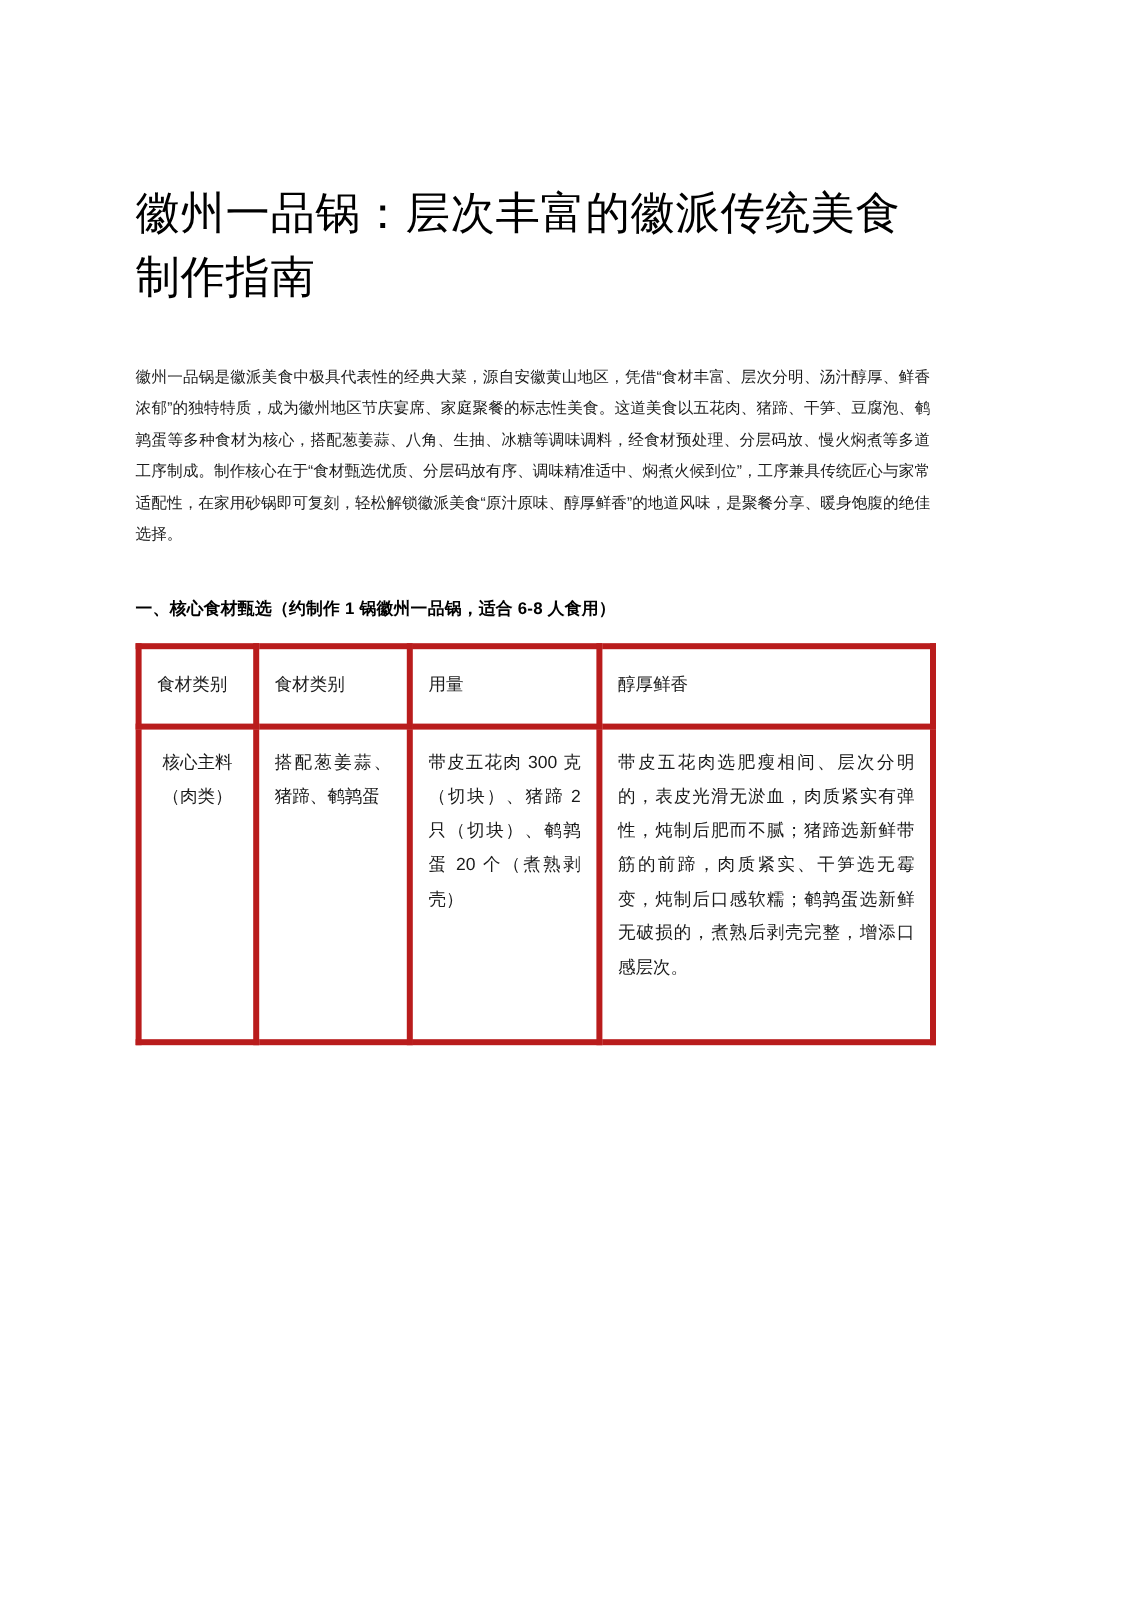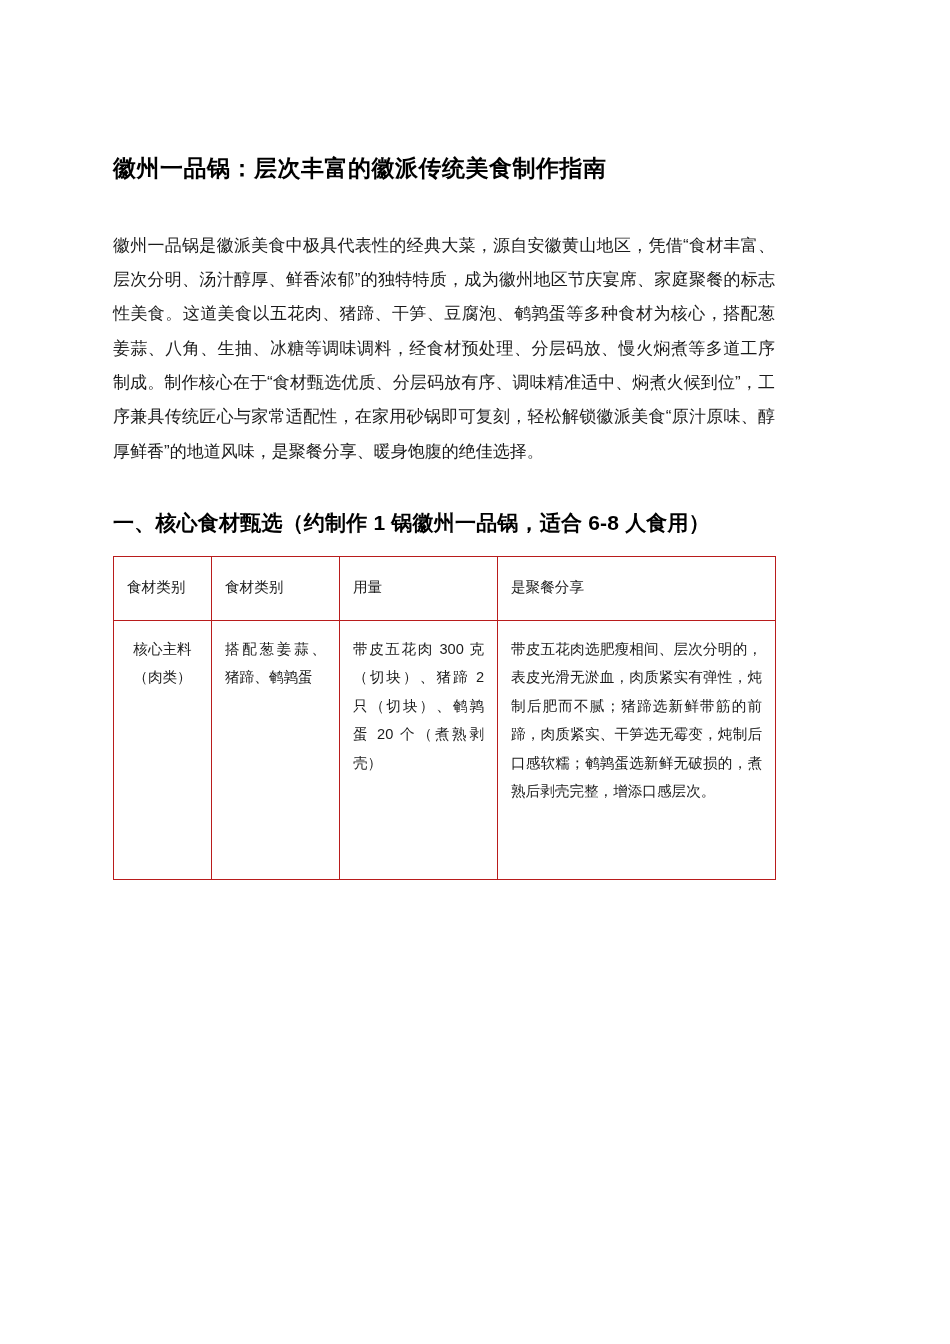--- a/index.html
+++ b/index.html
@@ -27,45 +27,45 @@
   }
   .content {
     position: absolute;
     left: 113px;
     top: 0;
     width: 662px;
   }
 
   
   .doc-title {
-    font-size: 23px;
-    font-weight: bold;
+    font-size: 37px;
+    font-weight: normal;
     line-height: 1.42;
     letter-spacing: 0.5px;
     margin: 0;
     padding-top: 152px;
     color: #000;
   }
 
   
   .intro {
     margin: 0;
     padding-top: 44px;
-    font-size: 17px;
+    font-size: 13px;
     line-height: 2.02;
     text-align: justify;
     text-justify: inter-ideograph;
     color: #1a1a1a;
   }
 
   
   .section-heading {
     margin: 0;
     padding-top: 38px;
-    font-size: 21px;
+    font-size: 14px;
     font-weight: bold;
     line-height: 1.5;
     letter-spacing: 0.2px;
     color: #000;
   }
 
   
   .tbl-wrap {
     padding-top: 18px;
   }
@@ -75,21 +75,21 @@
     table-layout: fixed;
     font-size: 14.6px;
   }
   table.ingredients col.c1 { width: 98px; }
   table.ingredients col.c2 { width: 128px; }
   table.ingredients col.c3 { width: 158px; }
   table.ingredients col.c4 { width: 278px; }
 
   table.ingredients th,
   table.ingredients td {
-    border: 1px solid #b91c1c;
+    border: 5px solid #b91c1c;
     vertical-align: top;
     padding: 14px 13px 16px 13px;
     line-height: 1.95;
     text-align: justify;
     text-justify: inter-ideograph;
     color: #1a1a1a;
     word-break: break-all;
   }
   table.ingredients th {
     font-weight: normal;
@@ -134,21 +134,21 @@
             <col class="c1">
               <col class="c2">
               <col class="c3">
               <col class="c4">
           </colgroup>
           <thead>
             <tr>
               <th>食材类别</th>
               <th>食材类别</th>
               <th>用量</th>
-              <th>是聚餐分享</th>
+              <th>醇厚鲜香</th>
             </tr>
           </thead>
           <tbody>
             <tr class="tall">
               <td class="cat">核心主料（肉类）</td>
               <td>搭配葱姜蒜、猪蹄、鹌鹑蛋</td>
               <td>带皮五花肉 300 克（切块）、猪蹄 2 只（切块）、鹌鹑蛋 20 个（煮熟剥壳）</td>
               <td>带皮五花肉选肥瘦相间、层次分明的，表皮光滑无淤血，肉质紧实有弹性，炖制后肥而不腻；猪蹄选新鲜带筋的前蹄，肉质紧实、干笋选无霉变，炖制后口感软糯；鹌鹑蛋选新鲜无破损的，煮熟后剥壳完整，增添口感层次。</td>
             </tr>
           </tbody>

